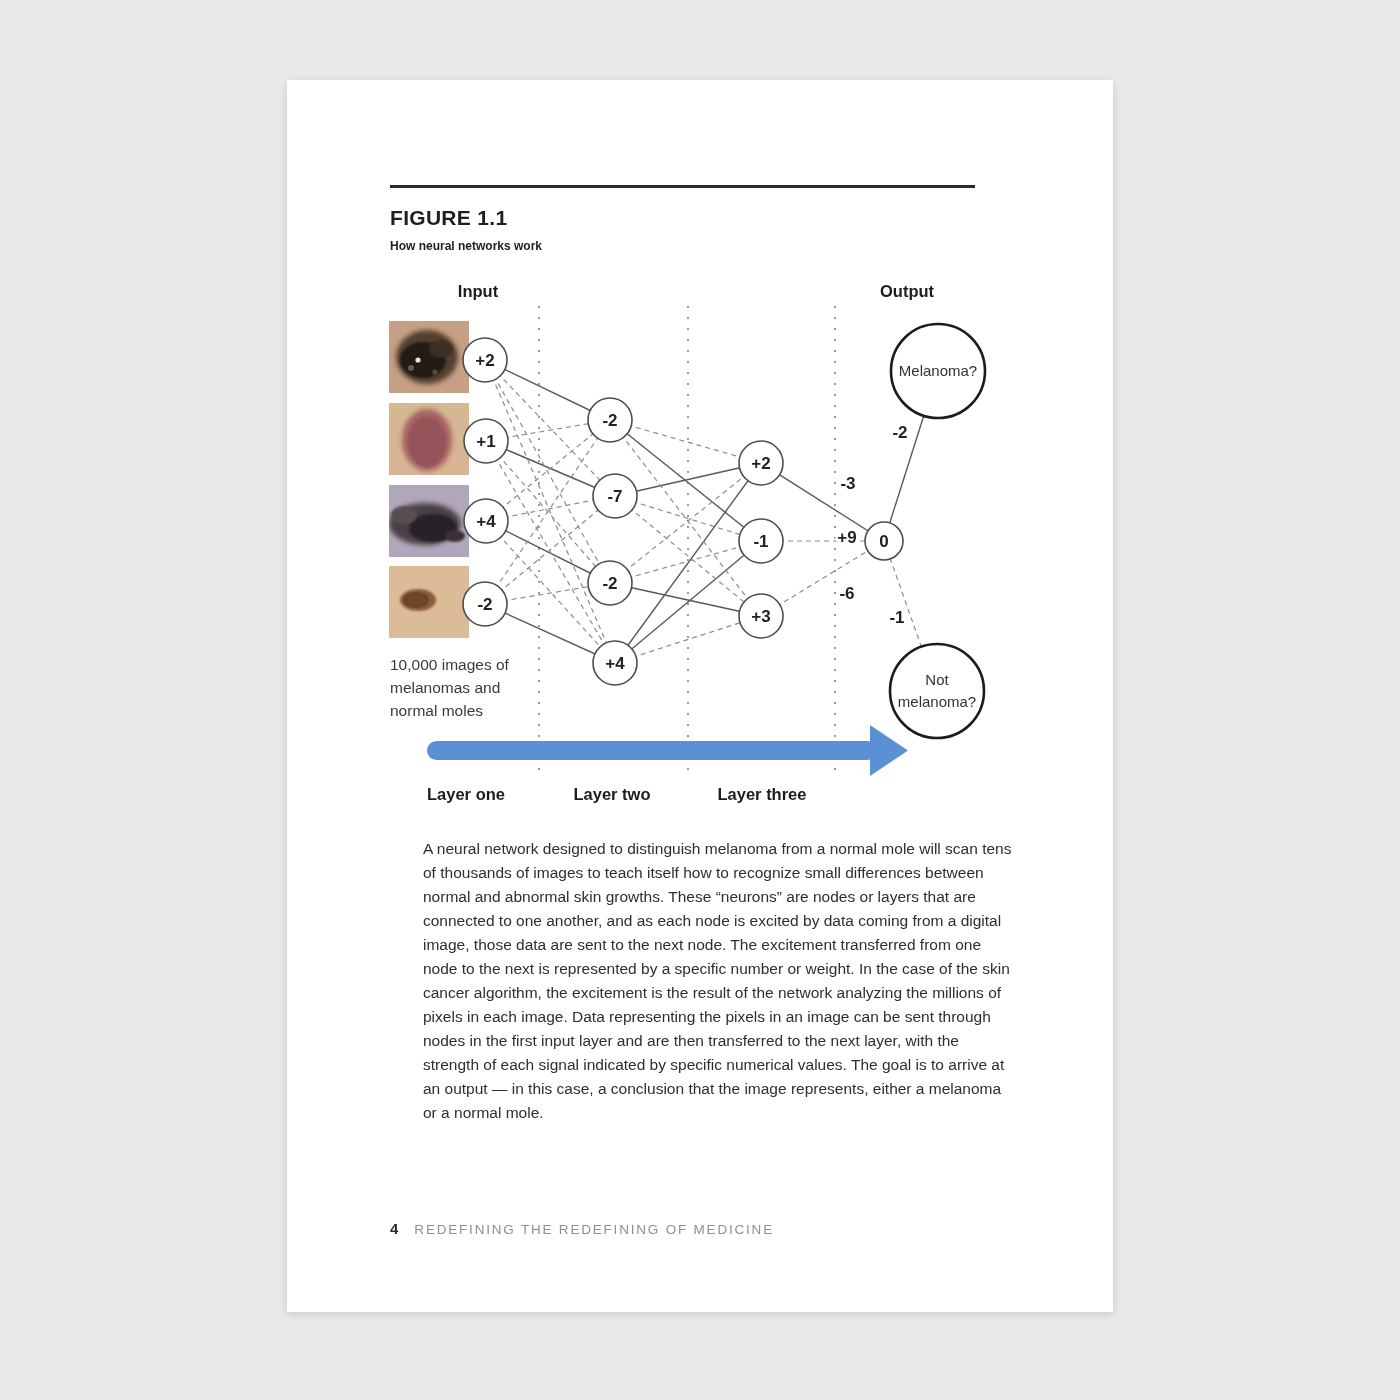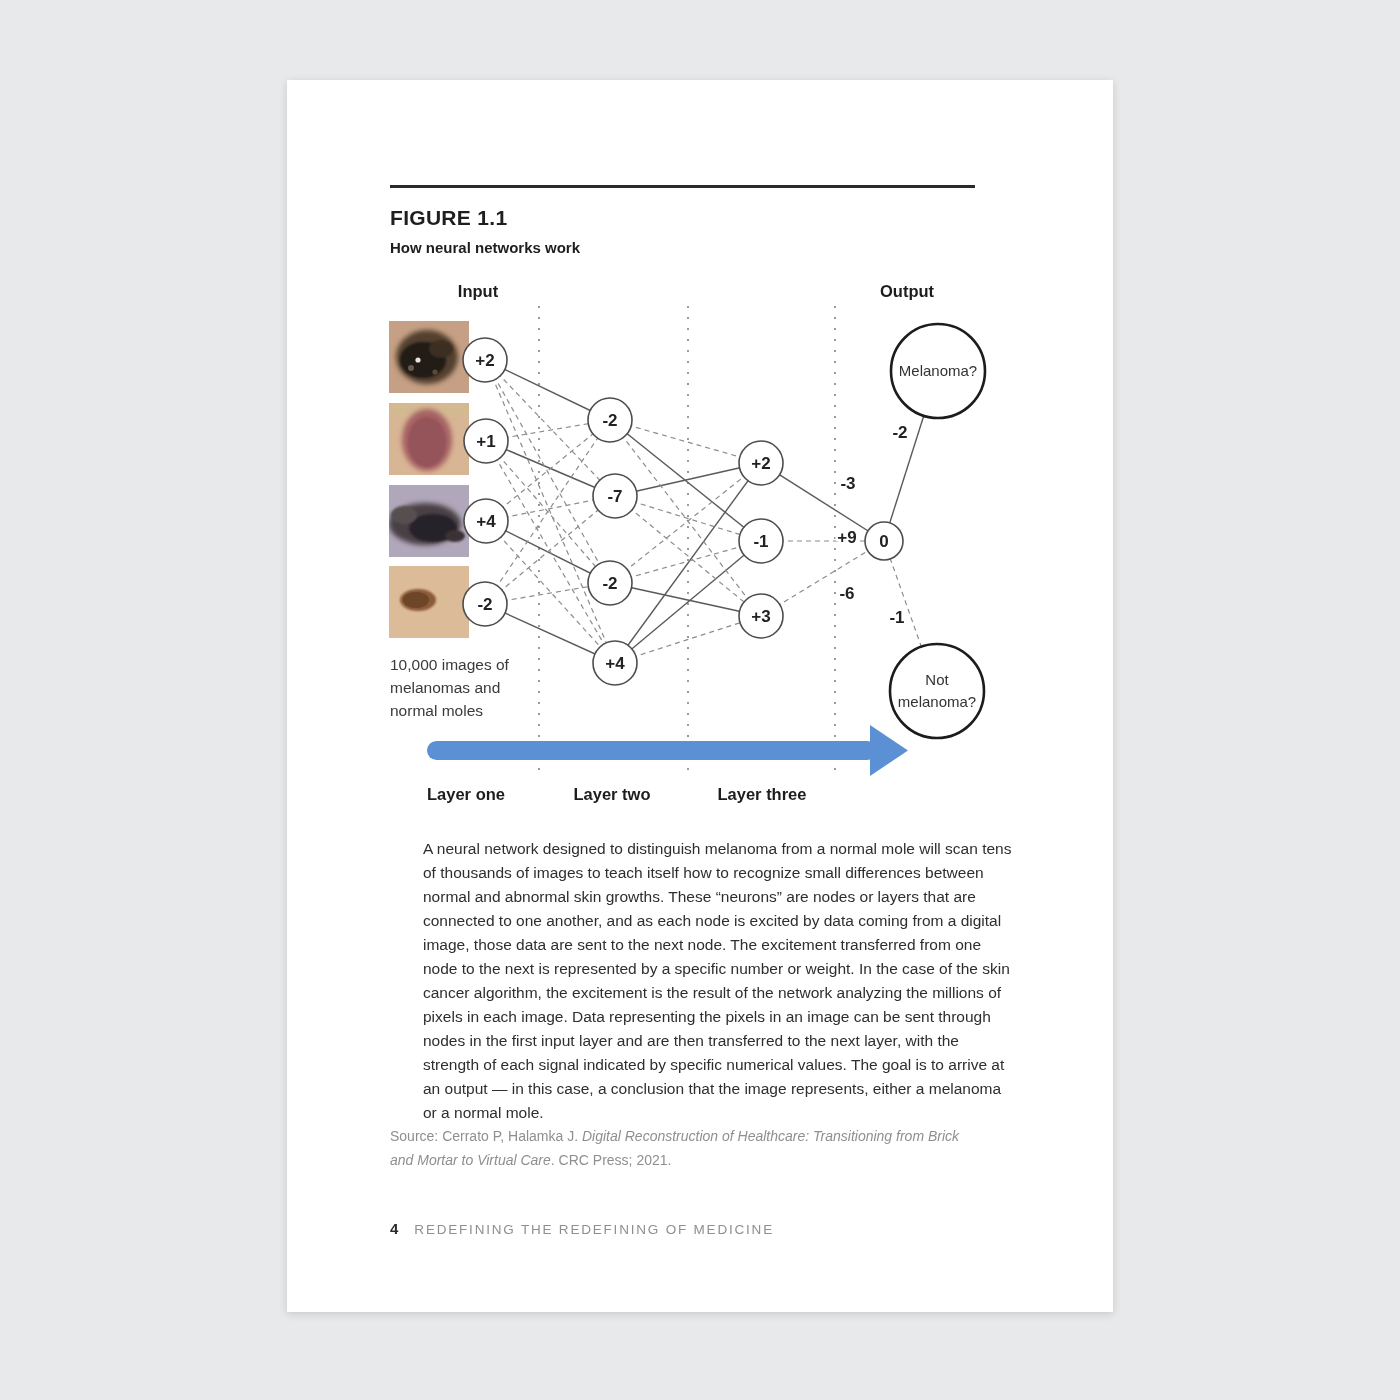--- a/index.html
+++ b/index.html
@@ -2,21 +2,21 @@
 <html><head>
 <meta charset="utf-8">
 <style>
   html,body{margin:0;padding:0;background:#e8e9ea;font-family:"Liberation Sans",sans-serif;}
   .canvas{position:relative;width:1400px;height:1400px;background:#e8e9ea;overflow:hidden;}
   .page{position:absolute;left:287px;top:80px;width:826px;height:1232px;background:#ffffff;
         box-shadow:0 2px 8px rgba(0,0,0,0.14);}
   .abs{position:absolute;}
   .rule{left:103px;top:105px;width:585px;height:3px;background:#2a2a2a;}
   .fig-label{left:103px;top:126px;font-size:21px;font-weight:700;color:#1e1e1e;letter-spacing:.3px;}
-  .fig-title{left:103px;top:159px;font-size:15px;font-weight:700;color:#1e1e1e;}
+  .fig-title{left:103px;top:159px;font-size:12px;font-weight:700;color:#1e1e1e;}
   .diagram{left:0;top:198px;}
   .para{left:103px;top:757px;width:592px;font-size:15.5px;line-height:24px;color:#2e2e2e;margin-left:33px;}
   .source{left:103px;top:1044px;width:592px;font-size:14px;line-height:24px;color:#8f8f8f;}
   .source .it{font-style:italic;}
   .footer{left:103px;top:1140px;font-size:13.5px;color:#8f8f8f;letter-spacing:1.8px;}
   .footer .pnum{font-size:15px;font-weight:700;color:#2b2b2b;letter-spacing:0;margin-right:16px;}
 
   
   .sep{stroke:#9a9a9a;stroke-width:2;stroke-dasharray:2 9;fill:none;}
   .edge-solid{stroke:#5a5a5a;stroke-width:1.4;fill:none;}
@@ -207,18 +207,17 @@
 
       <g>
         <text class="llabel" x="179" y="522">Layer one</text>
         <text class="llabel" x="325" y="522">Layer two</text>
         <text class="llabel" x="475" y="522">Layer three</text>
       </g>
     </svg>
 
     <div class="abs para">A neural network designed to distinguish melanoma from a normal mole will scan tens of thousands of images to teach itself how to recognize small differences between normal and abnormal skin growths. These “neurons” are nodes or layers that are connected to one another, and as each node is excited by data coming from a digital image, those data are sent to the next node. The excitement transferred from one node to the next is represented by a specific number or weight. In the case of the skin cancer algorithm, the excitement is the result of the network analyzing the millions of pixels in each image. Data representing the pixels in an image can be sent through nodes in the first input layer and are then transferred to the next layer, with the strength of each signal indicated by specific numerical values. The goal is to arrive at an output — in this case, a conclusion that the image represents, either a melanoma or a normal mole.</div>
 
-    <div class="abs source"><span>Source: Cerrato P, Halamka J. </span><span class="it">Digital Reconstruction of Healthcare: Transitioning from Brick and Mortar to Virtual Care</span><span>. CRC Press; 2021.</span></div>
 
     <div class="abs footer"><span class="pnum">4</span><span>REDEFINING THE REDEFINING OF MEDICINE</span></div>
 
   </div>
 </div>
 
 </body></html>

